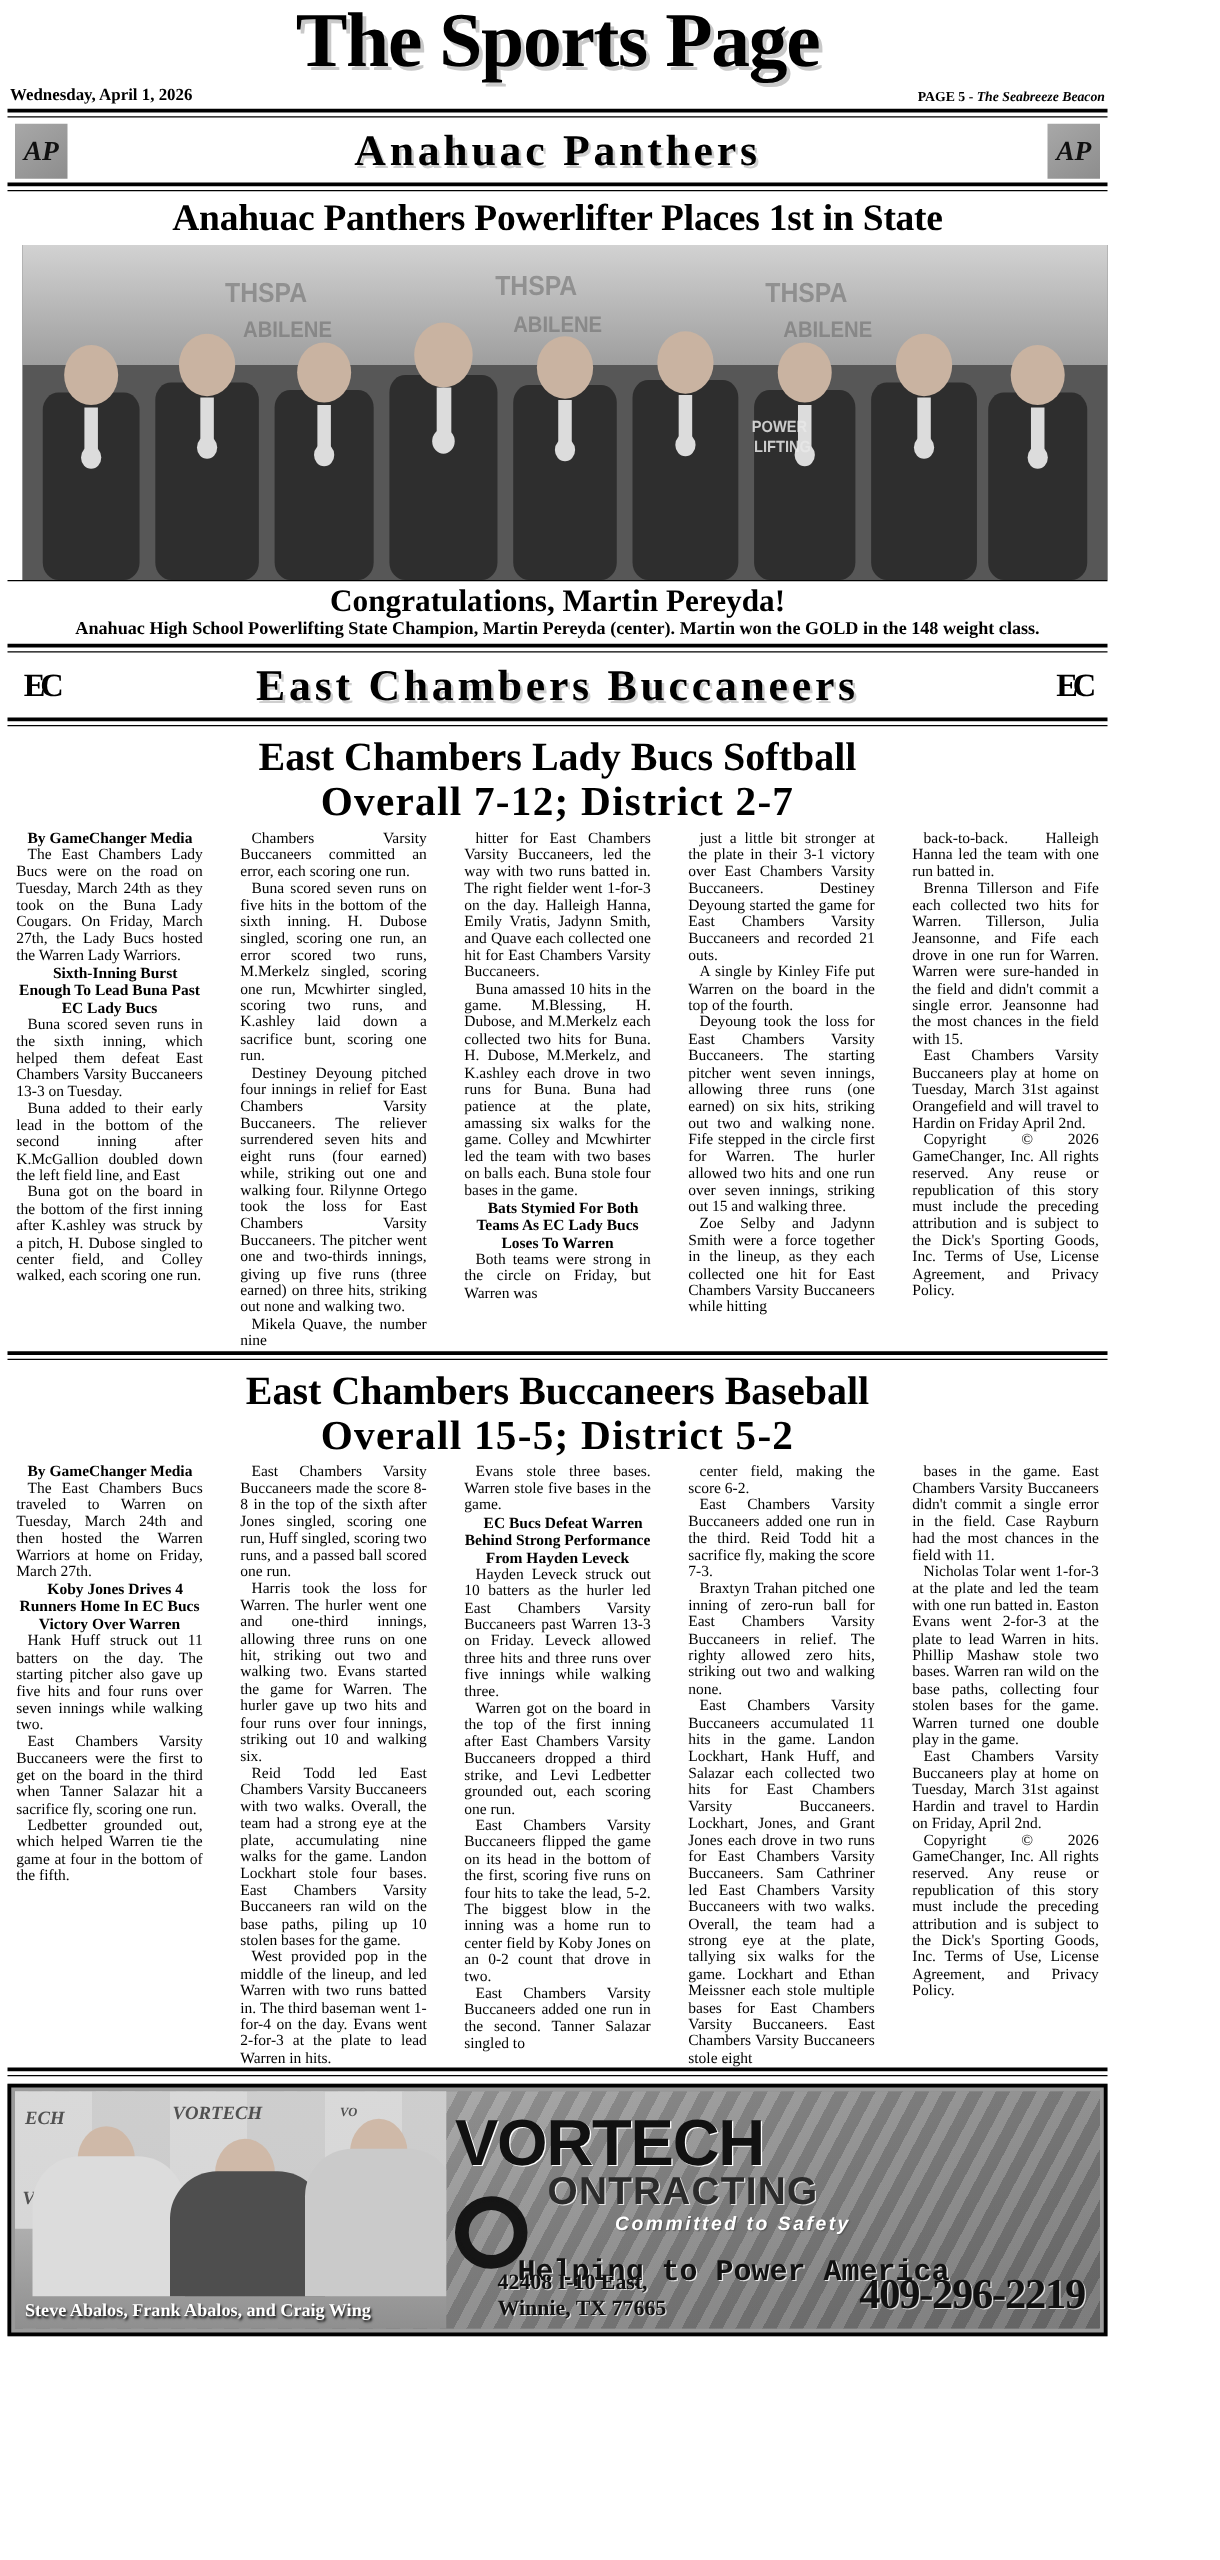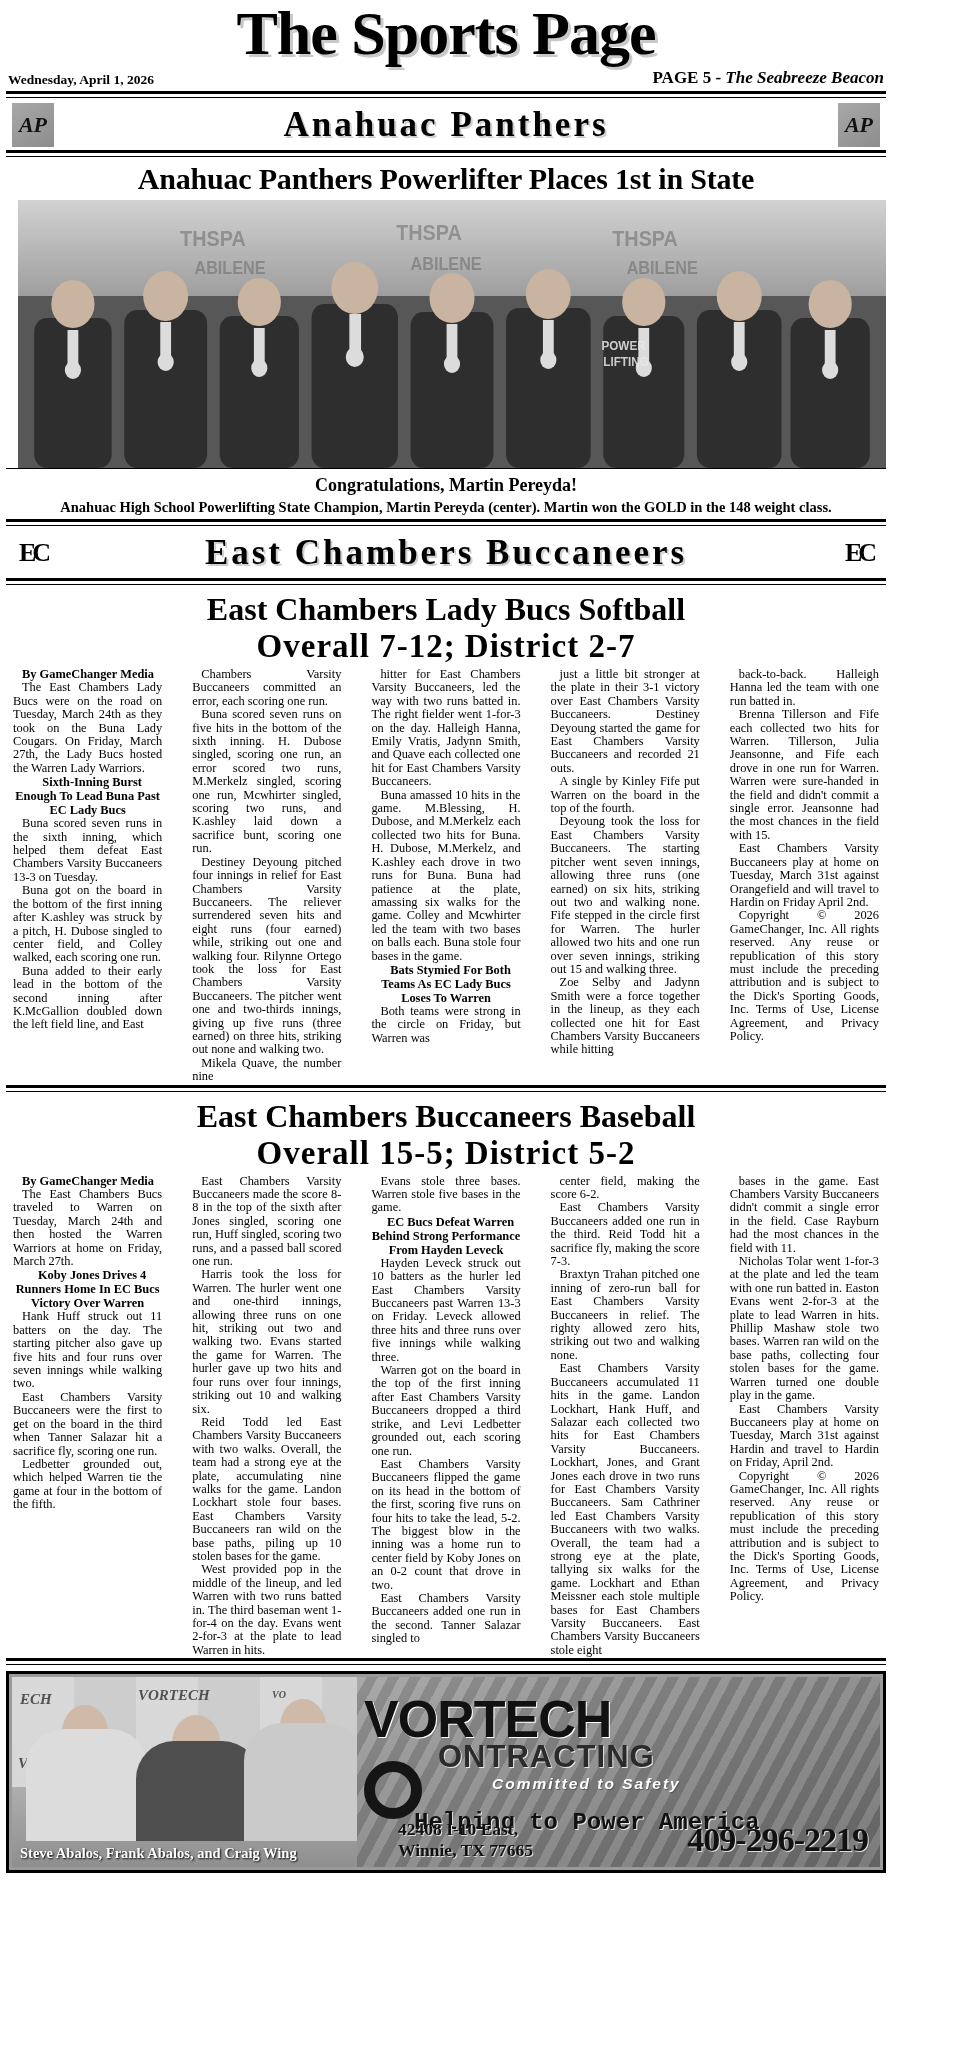--- a/index.html
+++ b/index.html
@@ -16,21 +16,21 @@
   .masthead-title{
     font-family:"Liberation Serif",serif;
     font-weight:bold;font-size:62px;line-height:62px;
     letter-spacing:-1px;
     text-shadow:3px 3px 0 #c9c9c9;
   }
   .dateline-row{
     display:flex;justify-content:space-between;align-items:flex-end;
     font-weight:bold;font-size:13.5px;margin-top:4px;padding:0 2px 2px 2px;
   }
-  .dateline-right{font-size:17px;margin-left:36px;}
+  .dateline-right{font-size:11px;margin-left:36px;}
   .dateline-right i{font-style:italic;}
   .rule-thin{border-top:1px solid #000;}
   .rule-dbl{border-top:3px solid #000;border-bottom:1px solid #000;height:3px;margin-top:1px;}
 
   
   .team-banner{
     position:relative;display:flex;align-items:center;justify-content:center;
     height:48px;margin-top:3px;
   }
   .team-banner .logo{
@@ -64,21 +64,21 @@
     letter-spacing:1px;margin:0 0 3px 0;
   }
 
   
   .photo-wrap{margin:3px 0 0 12px;}
   .photo{
     width:100%;height:268px;display:block;
     background:#6f6f6f;
   }
   .photo-caption-1{
-    text-align:center;font-weight:bold;font-size:18px;line-height:23px;margin-top:5px;
+    text-align:center;font-weight:bold;font-size:25px;line-height:23px;margin-top:5px;
   }
   .photo-caption-2{
     text-align:center;font-weight:bold;font-size:14.5px;line-height:18px;margin:1px 0 3px 0;
   }
 
   
   .cols{display:flex;gap:16px;margin-top:3px;}
   .col{
     width:25%;box-sizing:border-box;padding:0 7px;
     font-size:12.4px;line-height:13.4px;text-align:justify;
@@ -287,22 +287,22 @@
 
   <div class="story-head-big">East Chambers Lady Bucs Softball</div>
   <div class="story-sub-big">Overall 7-12; District 2-7</div>
 
   <div class="cols" style="width:100%">
     <div class="col" style="width:20%">
       <p class="byline">By GameChanger Media</p>
       <p>The East Chambers Lady Bucs were on the road on Tuesday, March 24th as they took on the Buna Lady Cougars. On Friday, March 27th, the Lady Bucs hosted the Warren Lady Warriors.</p>
       <p class="subhead">Sixth-Inning Burst Enough To Lead Buna Past EC Lady Bucs</p>
       <p>Buna scored seven runs in the sixth inning, which helped them defeat East Chambers Varsity Buccaneers 13-3 on Tuesday.</p>
+      <p>Buna added to their early lead in the bottom of the second inning after K.McGallion doubled down the left field line, and East</p>
       <p>Buna got on the board in the bottom of the first inning after K.ashley was struck by a pitch, H. Dubose singled to center field, and Colley walked, each scoring one run.</p>
-      <p>Buna added to their early lead in the bottom of the second inning after K.McGallion doubled down the left field line, and East</p>
     </div>
     <div class="col" style="width:20%">
       <p>Chambers Varsity Buccaneers committed an error, each scoring one run.</p>
       <p>Buna scored seven runs on five hits in the bottom of the sixth inning. H. Dubose singled, scoring one run, an error scored two runs, M.Merkelz singled, scoring one run, Mcwhirter singled, scoring two runs, and K.ashley laid down a sacrifice bunt, scoring one run.</p>
       <p>Destiney Deyoung pitched four innings in relief for East Chambers Varsity Buccaneers. The reliever surrendered seven hits and eight runs (four earned) while, striking out one and walking four. Rilynne Ortego took the loss for East Chambers Varsity Buccaneers. The pitcher went one and two-thirds innings, giving up five runs (three earned) on three hits, striking out none and walking two.</p>
       <p>Mikela Quave, the number nine</p>
     </div>
     <div class="col" style="width:20%">
       <p>hitter for East Chambers Varsity Buccaneers, led the way with two runs batted in. The right fielder went 1-for-3 on the day. Halleigh Hanna, Emily Vratis, Jadynn Smith, and Quave each collected one hit for East Chambers Varsity Buccaneers.</p>
       <p>Buna amassed 10 hits in the game. M.Blessing, H. Dubose, and M.Merkelz each collected two hits for Buna. H. Dubose, M.Merkelz, and K.ashley each drove in two runs for Buna. Buna had patience at the plate, amassing six walks for the game. Colley and Mcwhirter led the team with two bases on balls each. Buna stole four bases in the game.</p>

